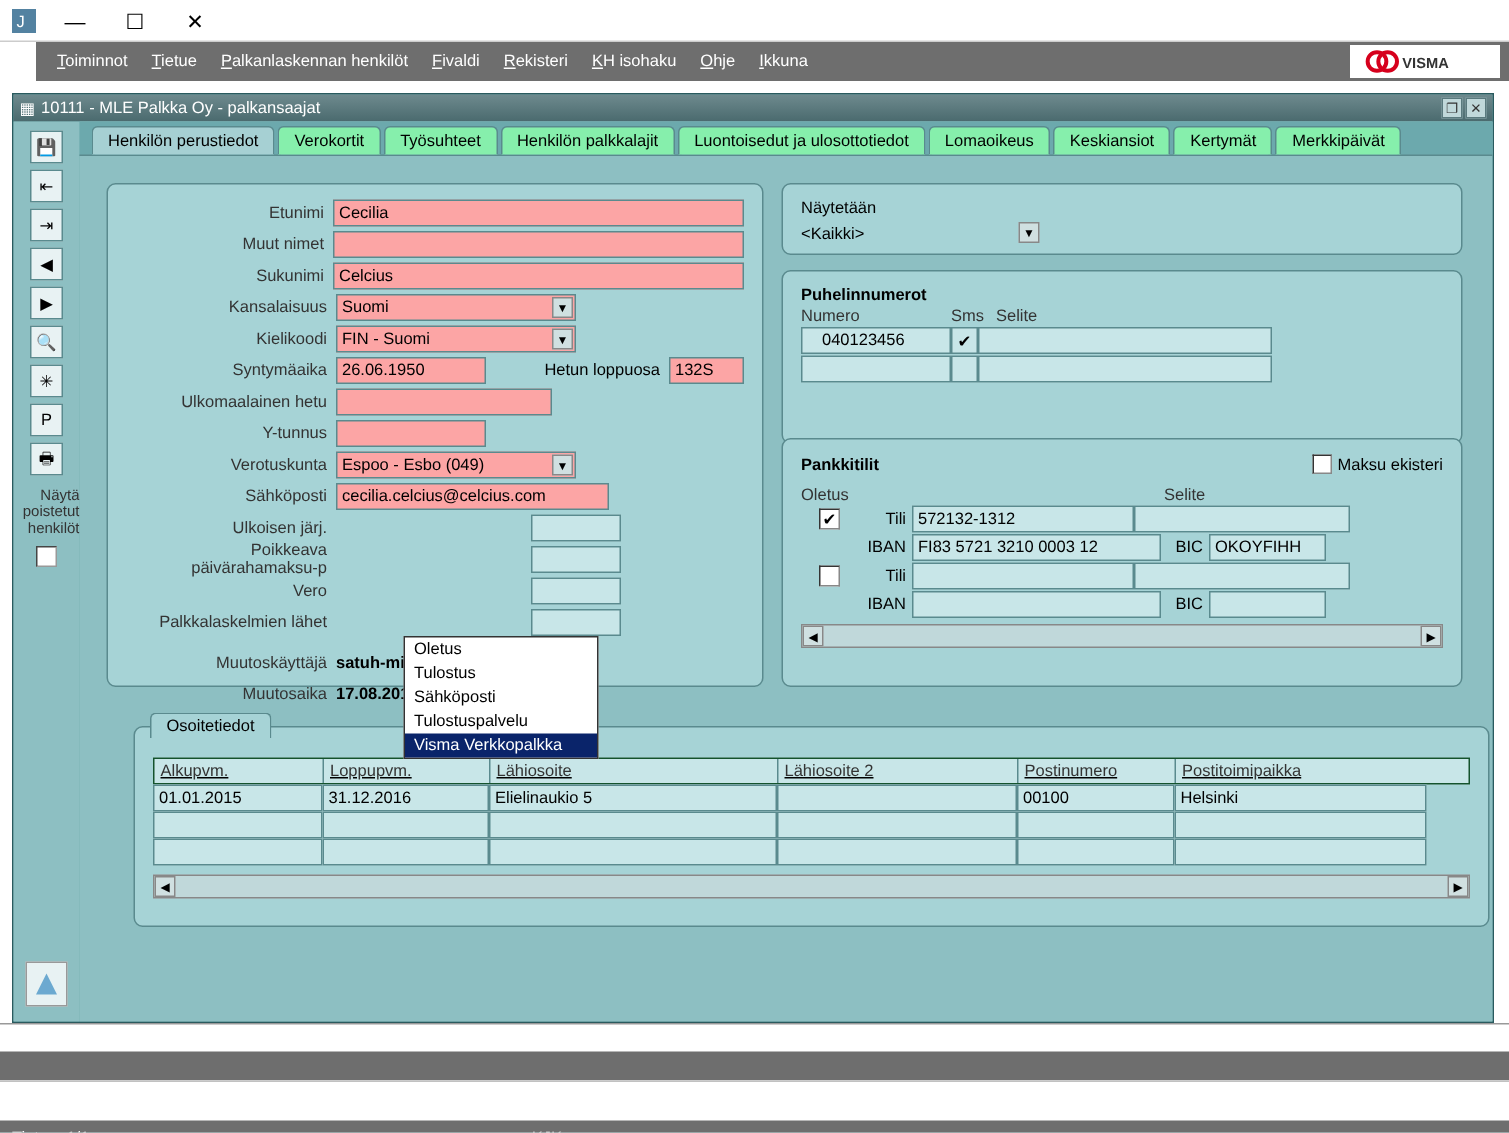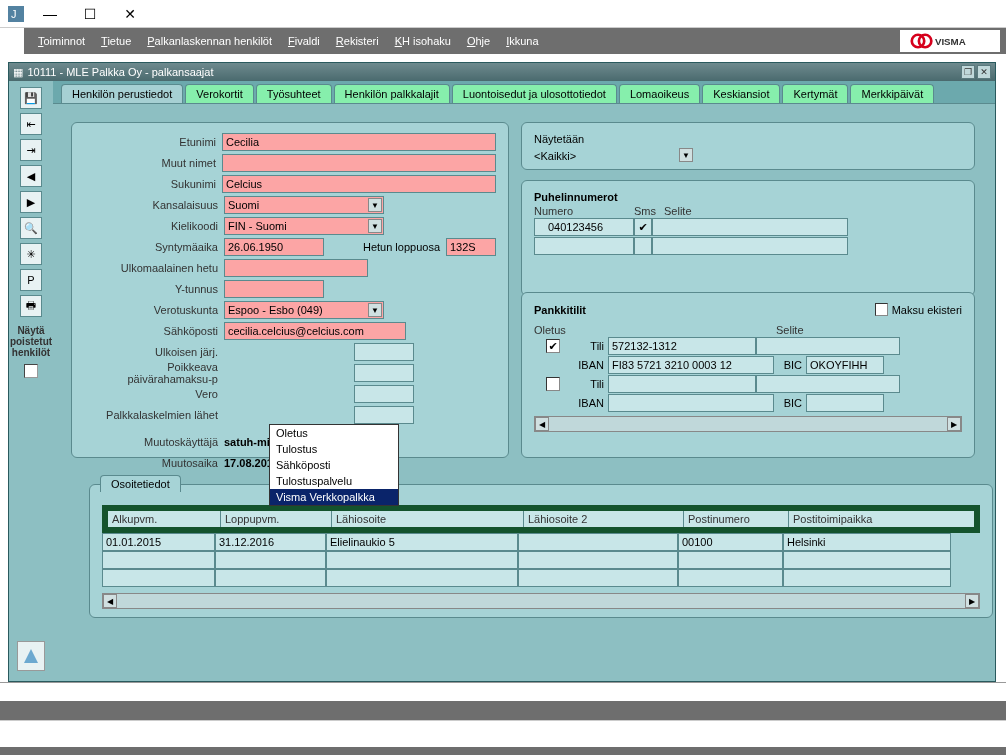--- a/index.html
+++ b/index.html
@@ -15,21 +15,21 @@
 .menubar .logo { margin-left: auto; background: #fff; padding: 2px 10px; height: 22px; display: flex; align-items: center; }
 .menubar .logo svg { height: 16px; }
 .main-area { position: relative; background: #fff; height: 628px; padding: 6px; }
 .inner-window { position: absolute; left: 8px; top: 8px; width: 988px; height: 620px; background: #6ca9ad; border: 1px solid #2a5a5e; }
 .inner-titlebar { height: 18px; background: linear-gradient(#6e8a8e,#4a6a6e); color: #fff; font-size: 11px; display: flex; align-items: center; padding: 0 4px; }
 .inner-titlebar .itit { flex: 1; }
 .inner-titlebar .ib { width: 14px; height: 14px; background: #c0d8da; margin-left: 2px; border: 1px solid #5a7a7e; display: flex; align-items: center; justify-content: center; font-size: 9px; color: #333; cursor: default; }
 .inner-body { display: flex; height: 600px; }
 .toolbar-left { width: 44px; background: #8dbfc2; display: flex; flex-direction: column; align-items: center; padding-top: 6px; gap: 4px; }
 .tbtn { width: 22px; height: 22px; background: #e8f2f3; border: 1px solid #5a8a8e; display: flex; align-items: center; justify-content: center; cursor: default; font-size: 11px; }
-.toolbar-left .lbl { font-size: 10px; color: #333; text-align: center; margin-top: 4px; line-height: 1.1; font-weight: bold; }
+.toolbar-left .lbl { font-size: 10px; color: #333; text-align: right; margin-top: 4px; line-height: 1.1; }
 .toolbar-left .chk { width: 14px; height: 14px; background: #fff; border: 1px inset #999; margin-top: 2px; }
 .toolbar-left .tri-btn { width: 28px; height: 30px; background: #e8f2f3; border: 1px solid #999; margin-top: auto; margin-bottom: 10px; display:flex; align-items:center; justify-content:center; }
 .content { flex: 1; background: #8dbfc2; position: relative; }
 .tabs { display: flex; background: #6ca9ad; border-bottom: 1px solid #5a8a8e; padding-left: 8px; padding-top: 3px; gap: 2px; }
 .tab { background: #86efac; border: 1px solid #5a8a8e; border-bottom: none; padding: 3px 10px; border-radius: 4px 4px 0 0; font-size: 11px; cursor: default; }
 .tab.active { background: #a6d0d3; font-weight: normal; }
 .form-area { padding: 14px 18px; position: relative; height: 570px; }
 .form-panel { background: #a6d3d6; border: 1px solid #5a8a8e; border-radius: 6px; padding: 10px 12px; }
 .form-left { position: absolute; left: 18px; top: 18px; width: 438px; height: 336px; }
 .form-right-top { position: absolute; left: 468px; top: 18px; width: 454px; height: 48px; }
@@ -63,21 +63,21 @@
 .bank-row { display: flex; align-items:center; margin-top:1px; }
 .bank-row .chk { width:14px; height:14px; background:#fff; border:1px inset #888; margin:0 16px 0 12px; display:flex;align-items:center;justify-content:center; font-size:11px;}
 .bank-row .bl { width:32px; text-align:right; padding-right:4px; font-size:11px; }
 .bank-row input{ height:18px; background:#c8e6e8; border:1px solid #5a8a8e; padding:0 3px; font-size:11px;}
 .scroll-h { height: 16px; background: #c0d8da; border: 1px solid #888; display:flex; align-items:center; margin-top:4px;}
 .scroll-h .sbtn { width:14px; height:14px; background:#d0e0e1; border:1px solid #888; display:flex;align-items:center;justify-content:center;font-size:8px;}
 .scroll-h .track { flex:1; }
 .addr-panel { position: relative; }
 .addr-tab { position: absolute; top: -10px; left: 10px; background: #a6d3d6; border: 1px solid #5a8a8e; border-bottom: none; padding: 2px 10px; border-radius: 4px 4px 0 0; font-size: 11px; }
 .addr-tbl { width: 100%; margin-top: 4px; }
-.addr-hdr { display: flex; background:#c8e6e8; border:6px solid #14532d; }
+.addr-hdr { display: flex; background:#c8e6e8; border:1px solid #14532d;text-decoration:underline; }
 .addr-hdr div { border-right:1px solid #5a8a8e; padding:2px 4px; font-size:11px; color:#333; }
 .addr-hdr div:last-child{border-right:none;}
 .addr-row { display: flex; }
 .addr-row input { height:18px; background:#c8e6e8; border:1px solid #5a8a8e; padding:0 3px; font-size:11px; }
 .addr-c1{width:113px;} .addr-c2{width:111px;} .addr-c3{width:192px;} .addr-c4{width:160px;} .addr-c5{width:105px;} .addr-c6{width:168px;}
 .bottom-panel { height: 65px; background: #fff; border-top: 1px solid #999; }
 .statusbar { height: 24px; background: #6e6e6e; color: #fff; display: flex; align-items: center; padding: 0 8px; }
 .statusbar .stat-l { width: 200px; }
 .statusbar .stat-c { flex:1; text-align:left; padding-left: 140px; }
 .inp-block { position: absolute; background: #c8e6e8; border: 1px solid #5a8a8e; height: 18px; }

